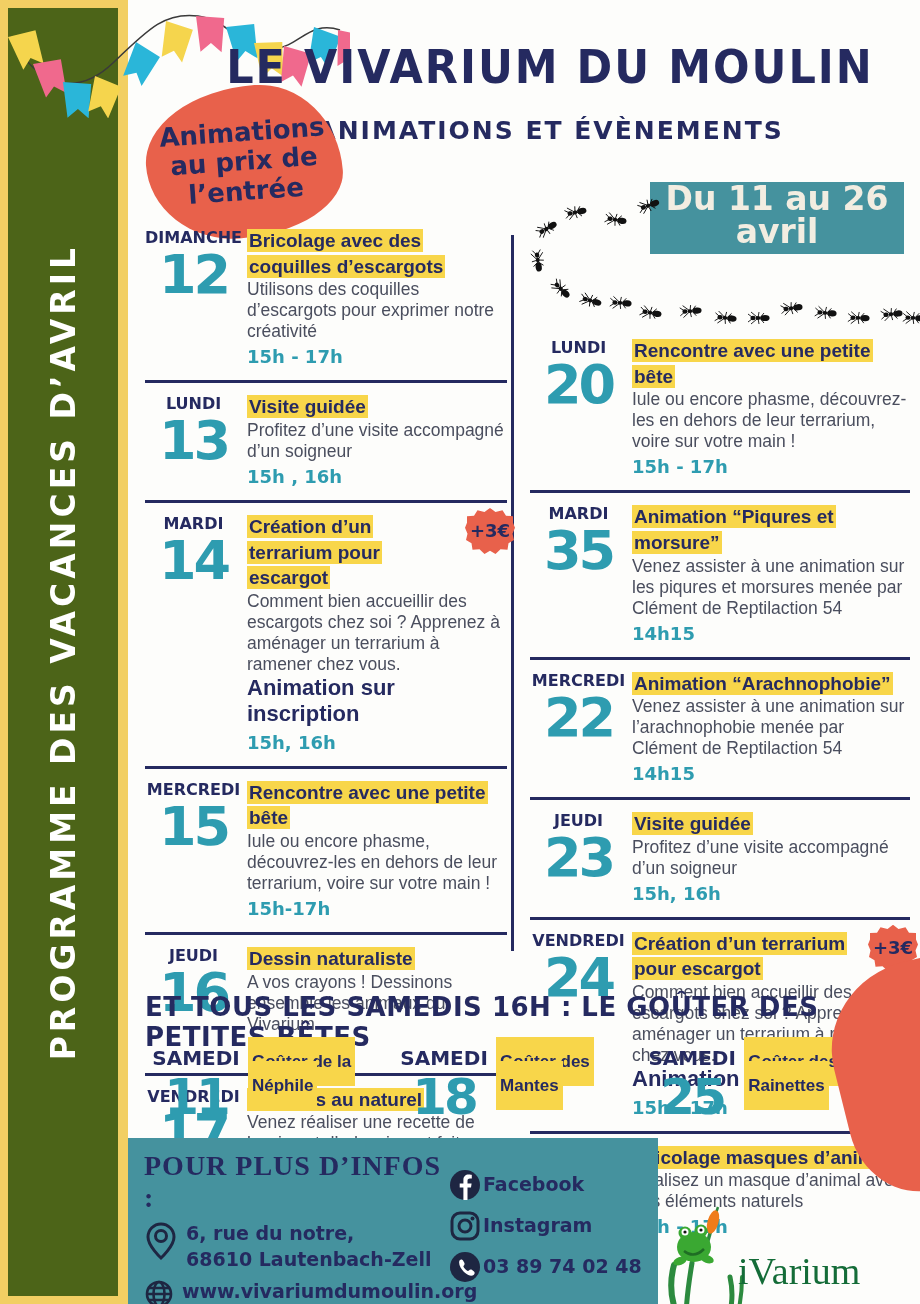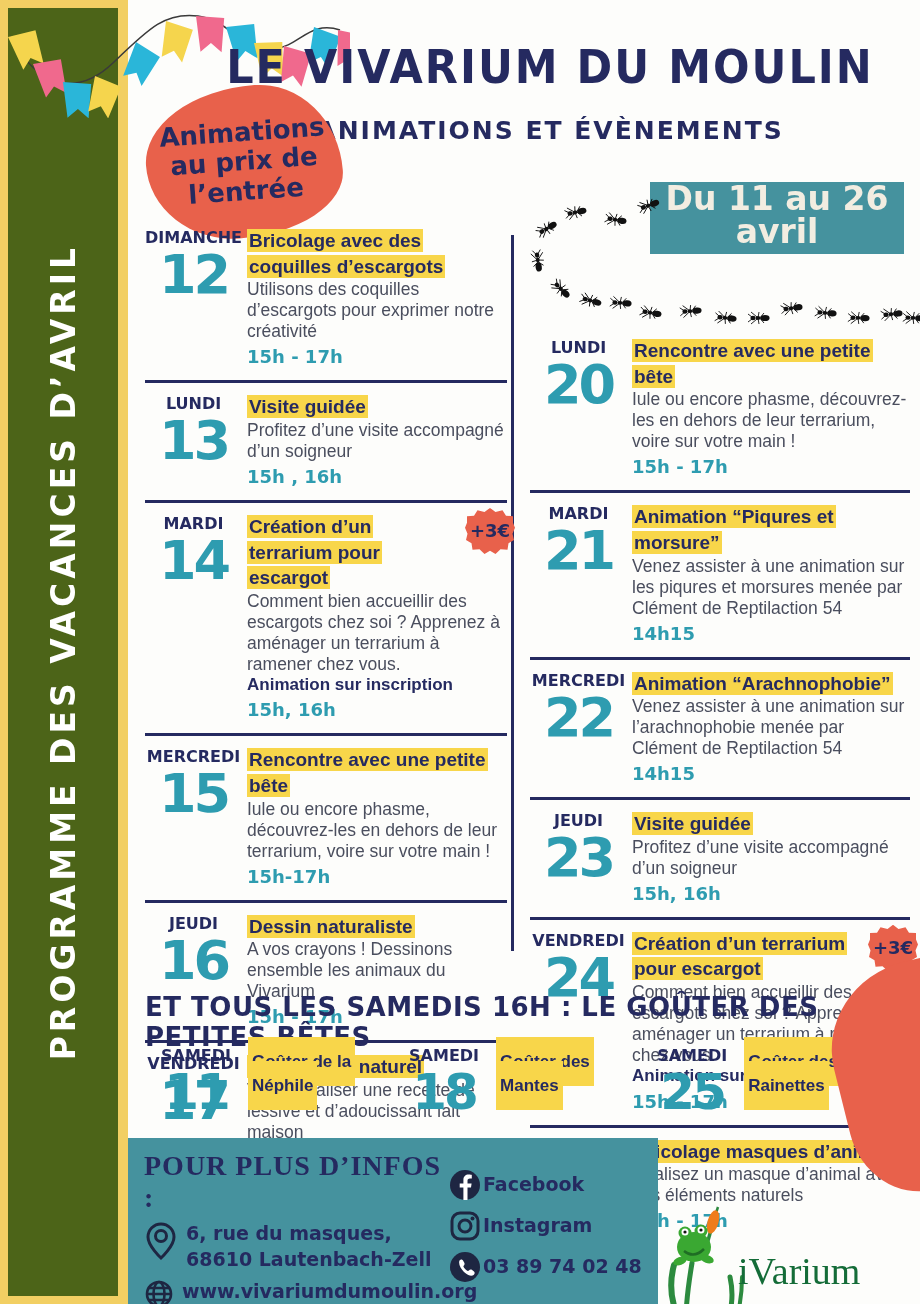--- a/index.html
+++ b/index.html
@@ -53,34 +53,34 @@
   .event:last-child{border-bottom:none;}
   .ev-left{width:97px;flex:none;text-align:center;}
   .ev-day{font-family:"DejaVu Sans",sans-serif;font-weight:bold;font-size:16px;color:var(--navy);letter-spacing:0;}
   .ev-num{font-family:"DejaVu Sans",sans-serif;font-weight:bold;font-size:54px;color:var(--teal);
           line-height:0.95;letter-spacing:-3px;margin-top:2px;}
   .ev-body{flex:1;padding-left:5px;position:relative;}
   .ev-title{font-weight:bold;font-size:19px;line-height:1.35;color:var(--navy);}
   .ev-title .hl{background:var(--highlight);padding:1px 2px;-webkit-box-decoration-break:clone;box-decoration-break:clone;}
   .ev-title.pad-badge{padding-right:50px;display:block;}
   .ev-desc{font-size:17.5px;color:var(--text);line-height:1.2;}
-  .ev-note{font-size:17px;font-weight:bold;color:var(--navy);line-height:1.2;}
+  .ev-note{font-size:22px;font-weight:bold;color:var(--navy);line-height:1.2;}
   .ev-time{font-family:"DejaVu Sans",sans-serif;font-weight:bold;font-size:18px;color:var(--teal);margin-top:4px;}
   .badge{position:absolute;right:-8px;top:-6px;width:50px;height:46px;background:var(--coral);
          color:var(--navy);font-family:"DejaVu Sans",sans-serif;font-weight:bold;font-size:18px;
          display:flex;align-items:center;justify-content:center;
          clip-path:polygon(50% 0%,61% 9%,75% 5%,82% 17%,96% 18%,96% 32%,100% 43%,95% 56%,98% 70%,87% 77%,85% 91%,71% 90%,61% 100%,50% 93%,39% 100%,29% 90%,15% 91%,13% 77%,2% 70%,5% 56%,0% 43%,4% 32%,4% 18%,18% 17%,25% 5%,39% 9%);}
 
   
   .sat-heading{position:absolute;left:145px;top:992px;width:765px;color:var(--navy);
                font-family:"DejaVu Sans",sans-serif;font-weight:bold;font-size:26px;letter-spacing:0.5px;}
   .sat-row{position:absolute;left:150px;top:1046px;width:745px;display:flex;}
   .sat{display:flex;width:33.3%;}
   .sat-left{width:92px;flex:none;text-align:center;}
-  .sat-day{font-family:"DejaVu Sans",sans-serif;font-weight:bold;font-size:16px;color:var(--navy);}
+  .sat-day{font-family:"DejaVu Sans",sans-serif;font-weight:bold;font-size:20px;color:var(--navy);}
   .sat-num{font-family:"DejaVu Sans",sans-serif;font-weight:bold;font-size:50px;color:var(--teal);
            line-height:0.95;letter-spacing:-3px;margin-top:4px;}
   .sat-title{margin-left:6px;margin-top:4px;font-weight:bold;font-size:17px;color:var(--navy);
              line-height:1.4;max-width:130px;}
   .sat-title .hl{background:var(--highlight);padding:15px 4px;-webkit-box-decoration-break:clone;box-decoration-break:clone;}
 
   
   .footer{position:absolute;left:128px;top:1138px;width:530px;height:166px;background:var(--teal-banner);
           box-sizing:border-box;padding:12px 10px 0 16px;display:flex;color:var(--navy);}
   .f-left{width:305px;flex:none;}
@@ -271,21 +271,21 @@
       <div class="ev-body">
         <div class="ev-title"><span class="hl">Rencontre avec une petite bête</span></div>
         <div class="ev-desc">Iule ou encore phasme, découvrez-les en dehors de leur terrarium, voire sur votre main !</div>
         <div class="ev-time">15h - 17h</div>
       </div>
     </div>
 
     <div class="event">
       <div class="ev-left">
         <div class="ev-day">MARDI</div>
-        <div class="ev-num">21</div>
+        <div class="ev-num">35</div>
       </div>
       <div class="ev-body">
         <div class="ev-title"><span class="hl">Animation “Piqures et morsure”</span></div>
         <div class="ev-desc">Venez assister à une animation sur les piqures et morsures menée par Clément de Reptilaction 54</div>
         <div class="ev-time">14h15</div>
       </div>
     </div>
 
     <div class="event">
       <div class="ev-left">
@@ -367,21 +367,21 @@
 
   <div class="footer">
     <div class="f-left">
       <div class="f-head">POUR PLUS D’INFOS :</div>
       <div class="f-row">
         <svg class="icon" width="34" height="40" viewBox="0 0 34 40">
           <path d="M17,3 C9.8,3 4,8.8 4,16 C4,25 17,37 17,37 C17,37 30,25 30,16 C30,8.8 24.2,3 17,3 Z" fill="none" stroke="#1e2642" stroke-width="3"></path>
           <circle cx="17" cy="15" r="5.5" fill="none" stroke="#1e2642" stroke-width="3"></circle>
         </svg>
         <div class="f-txt">
-          <div>6, rue du masques,</div>
+          <div>6, rue du notre,</div>
           <div>68610 Lautenbach-Zell</div>
         </div>
       </div>
       <div class="f-row">
         <svg class="icon" width="30" height="30" viewBox="0 0 30 30">
           <circle cx="15" cy="15" r="12" fill="none" stroke="#1e2642" stroke-width="2.6"></circle>
           <ellipse cx="15" cy="15" rx="5.5" ry="12" fill="none" stroke="#1e2642" stroke-width="2.6"></ellipse>
           <path d="M3,15 L27,15 M4.5,9 L25.5,9 M4.5,21 L25.5,21" stroke="#1e2642" stroke-width="2.6" fill="none"></path>
         </svg>
         <div class="f-txt">www.vivariumdumoulin.org</div>

